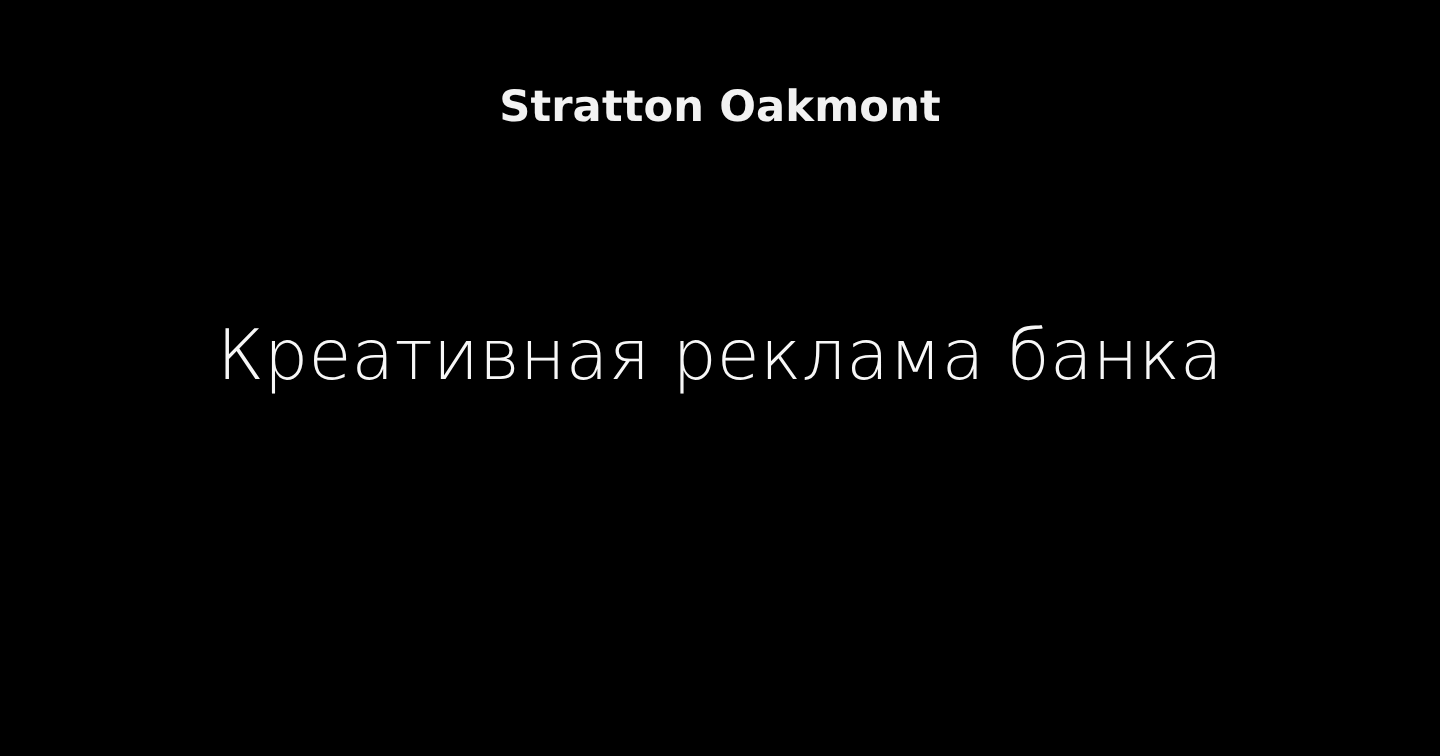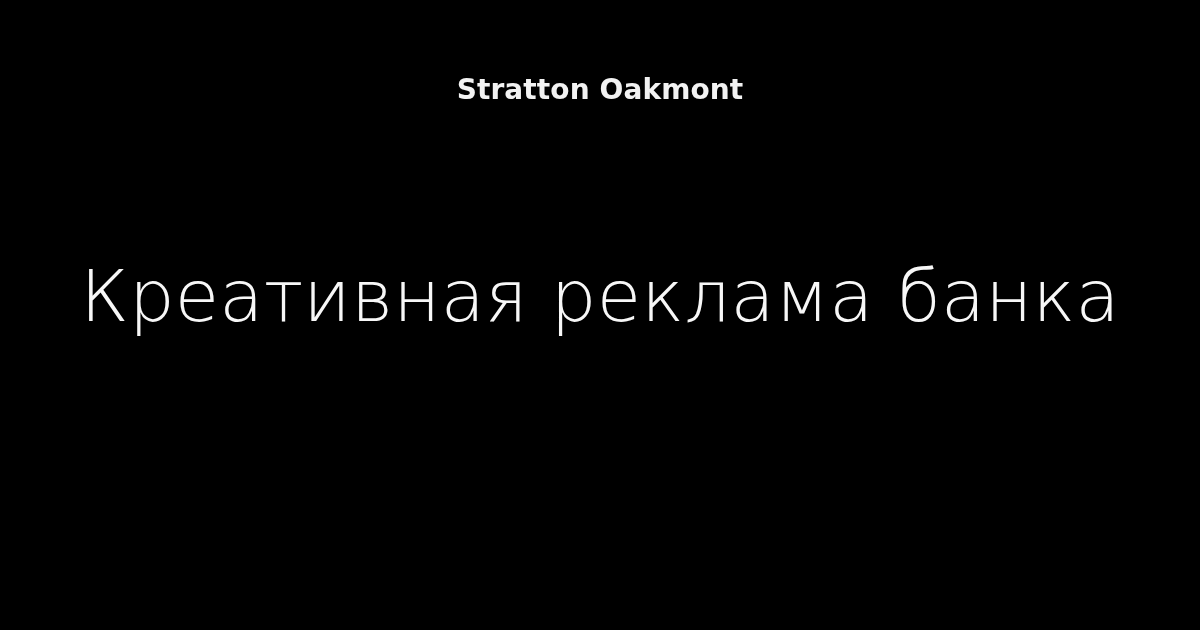--- a/index.html
+++ b/index.html
@@ -23,35 +23,35 @@
     display: block;
   }
   .site-title {
     position: absolute;
     top: 68px;
     left: 0;
     width: 1200px;
     text-align: center;
     color: #f2f2f2;
     font-family: "DejaVu Sans", sans-serif;
-    font-size: 28px;
+    font-size: 36px;
     font-weight: 600;
     line-height: 44px;
     letter-spacing: 0.1px;
     white-space: nowrap;
   }
   .headline {
     position: absolute;
     top: 255px;
     left: 0;
     width: 1200px;
     text-align: center;
     color: #f7f7f7;
     font-family: "DejaVu Sans", sans-serif;
-    font-size: 72px;
+    font-size: 58px;
     font-weight: 300;
     line-height: 82px;
     letter-spacing: 0.2px;
     white-space: nowrap;
     margin: 0;
   }
 </style>
 </head>
 <body>
 

